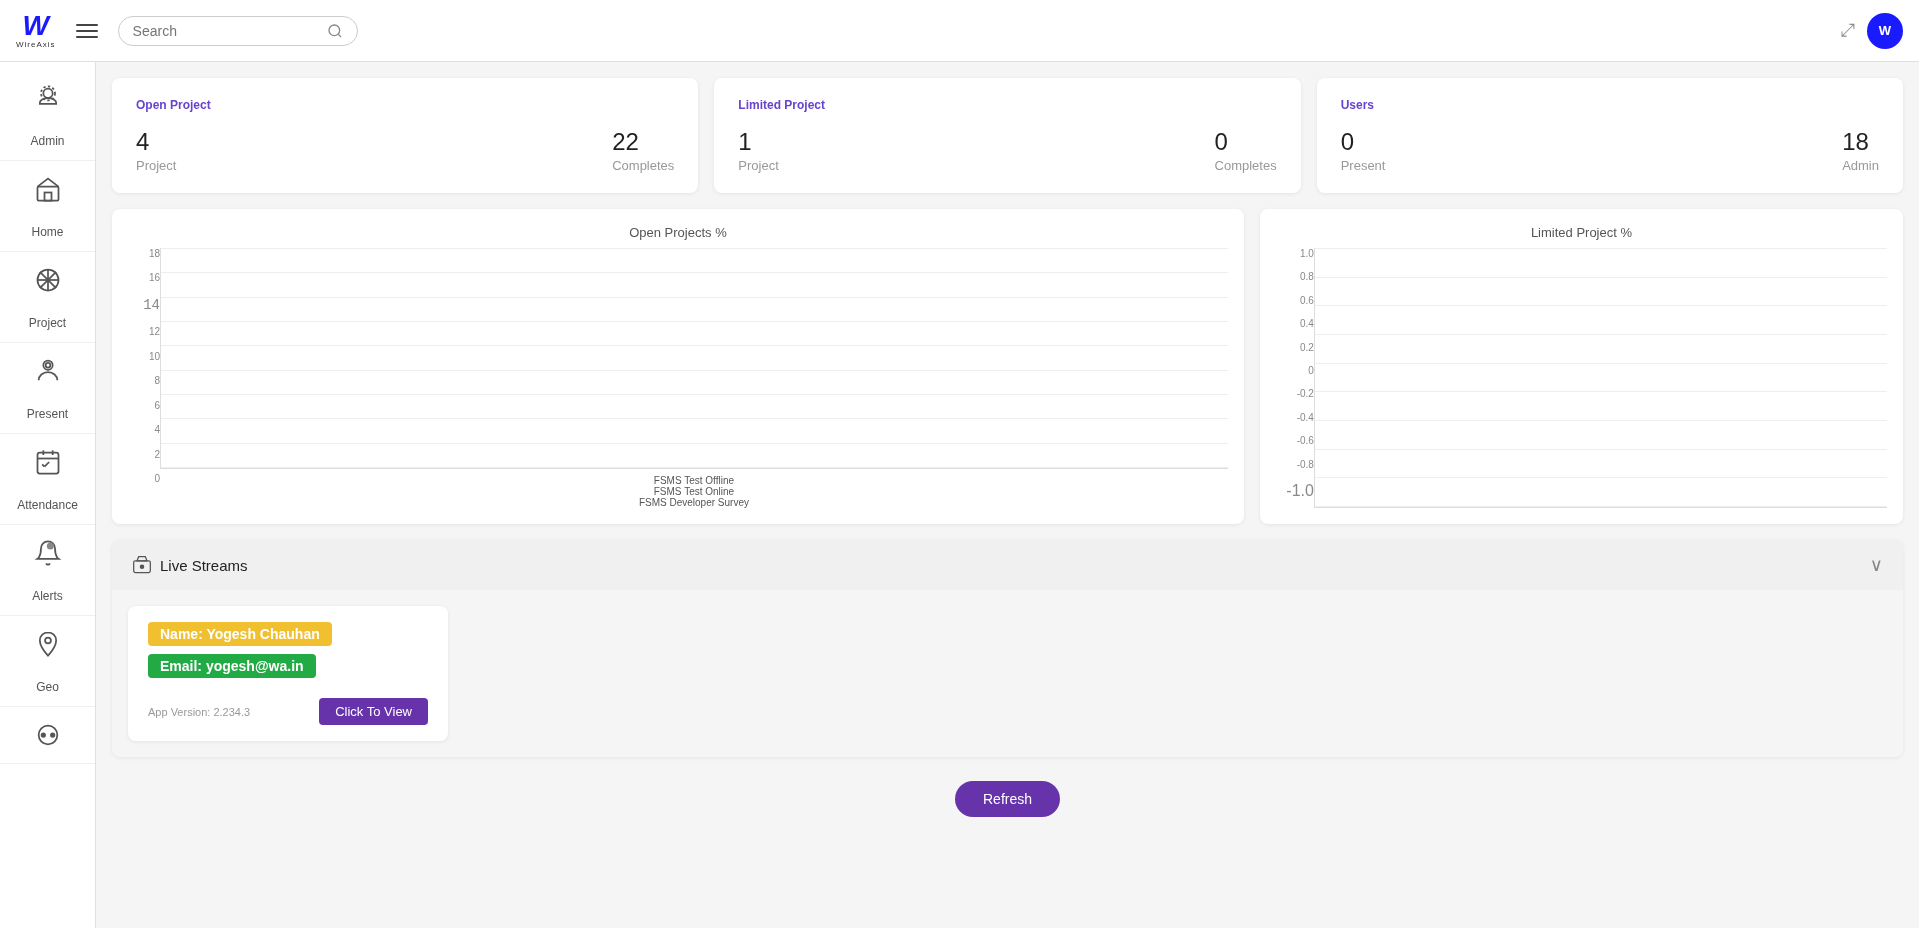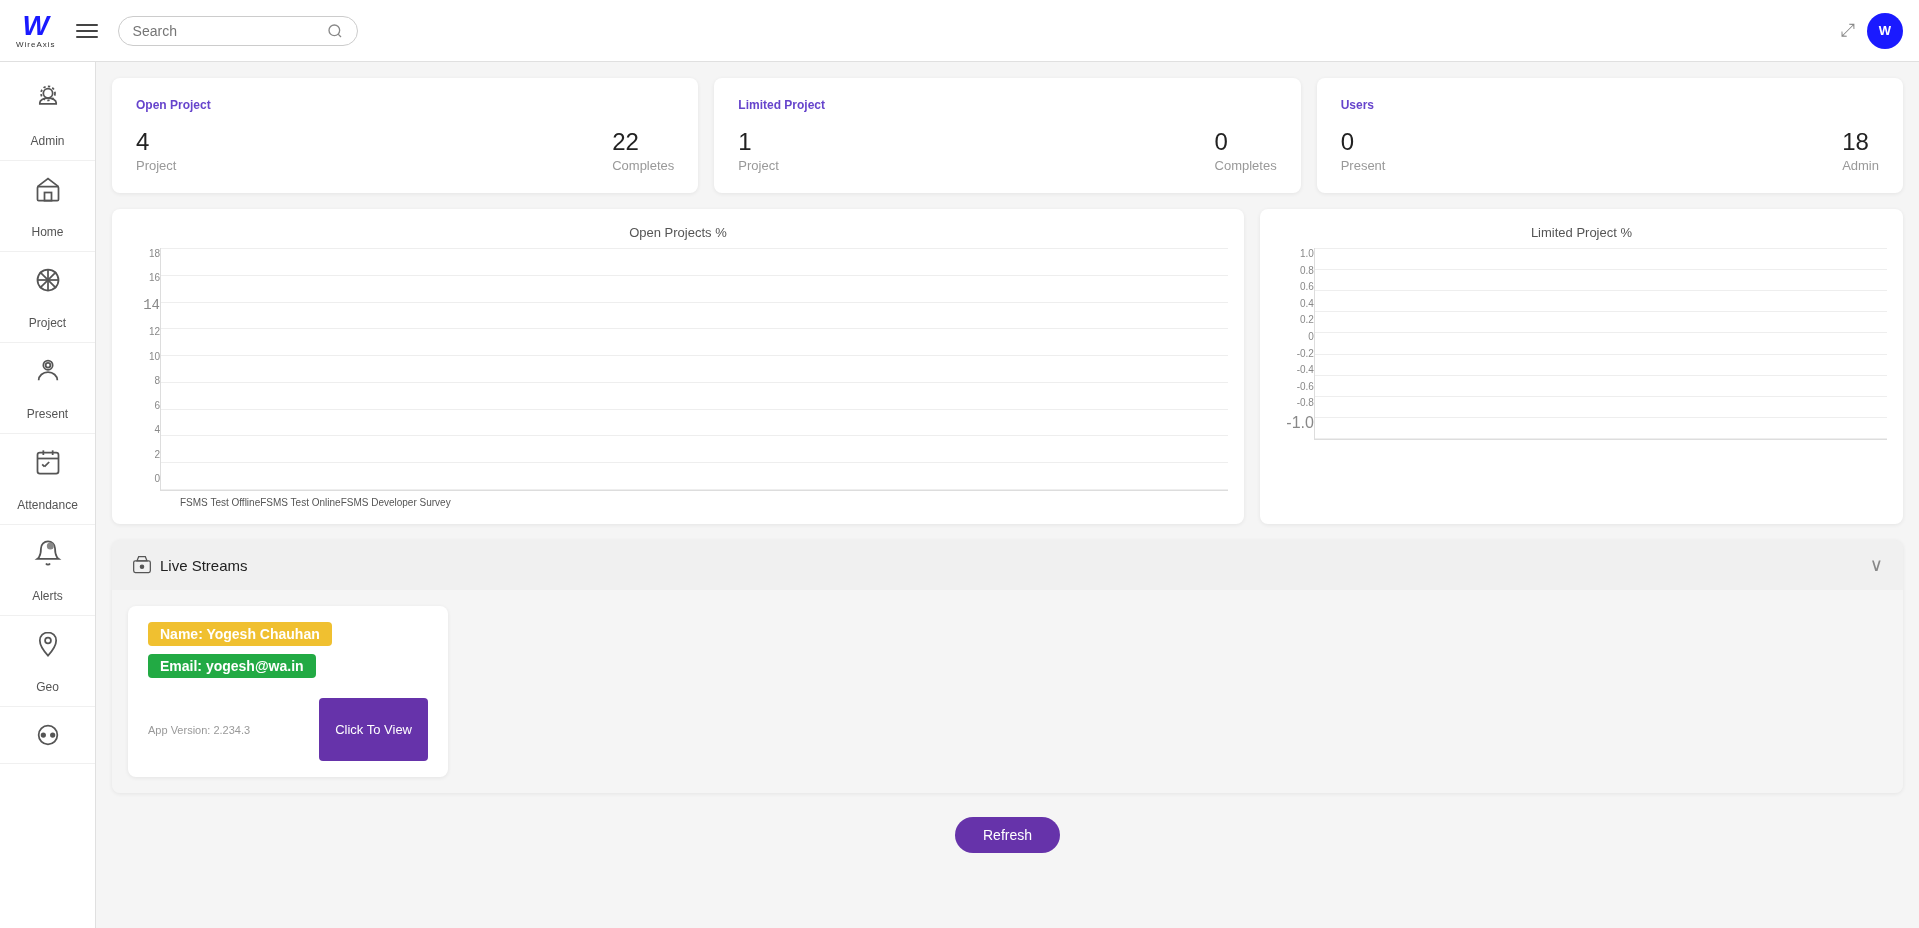--- a/index.html
+++ b/index.html
@@ -99,21 +99,21 @@
       border-radius: 4px; padding: 4px 12px; display: inline-block; margin-bottom: 8px;
     }
     .stream-email-badge {
       background: #22aa44; color: #fff; font-size: 14px; font-weight: 600;
       border-radius: 4px; padding: 4px 12px; display: inline-block; margin-bottom: 12px;
     }
     .stream-footer { display: flex; align-items: center; justify-content: space-between; margin-top: 8px; }
     .app-version { font-size: 11px; color: #999; }
     .click-to-view-btn {
       background: #6633aa; color: #fff; border: none; border-radius: 4px;
-      padding: 24px 16px; font-size: 13px; cursor: pointer;
+      padding: 6px 16px; font-size: 13px; cursor: pointer;
     }
 
     
     .refresh-btn-area { display: flex; justify-content: center; padding: 8px; }
     .refresh-btn {
       background: #6633aa; color: #fff; border: none; border-radius: 20px;
       padding: 10px 28px; font-size: 14px; cursor: pointer;
     }
 
     
@@ -333,32 +333,32 @@
                 </div>
                 <div style="display:flex;flex-direction:column;align-items:center;">
                   <div style="width:80px;height:4.5%;background:red;border-radius:2px 2px 0 0;"></div>
                 </div>
                 <div style="display:flex;flex-direction:column;align-items:center;">
                   <div style="width:80px;height:97%;background:red;border-radius:2px 2px 0 0;"></div>
                 </div>
               </div>
             </div>
 
-            <div style="display:flex;justify-content:flex-start;padding:6px 20px 0;">
+            <div style="display:flex;justify-content:flex-start;padding:6px 20px 0;flex-direction:column;">
               <span style="font-size:10px;color:#555;text-align:center;">FSMS Test Offline</span>
               <span style="font-size:10px;color:#555;text-align:center;">FSMS Test Online</span>
               <span style="font-size:10px;color:#555;text-align:center;">FSMS Developer Survey</span>
             </div>
           </div>
         </div>
       </div>
 
       <div class="chart-card small">
         <div class="chart-title">Limited Project %</div>
-        <div style="display:flex;height:192px;">
+        <div style="display:flex;height:260px;">
           <div style="display:flex;flex-direction:column;justify-content:space-between;padding-bottom:8px;width:38px;text-align:right;">
             <span style="font-size:10px;color:#888;">1.0</span>
             <span style="font-size:10px;color:#888;">0.8</span>
             <span style="font-size:10px;color:#888;">0.6</span>
             <span style="font-size:10px;color:#888;">0.4</span>
             <span style="font-size:10px;color:#888;">0.2</span>
             <span style="font-size:10px;color:#888;">0</span>
             <span style="font-size:10px;color:#888;">-0.2</span>
             <span style="font-size:10px;color:#888;">-0.4</span>
             <span style="font-size:10px;color:#888;">-0.6</span>

